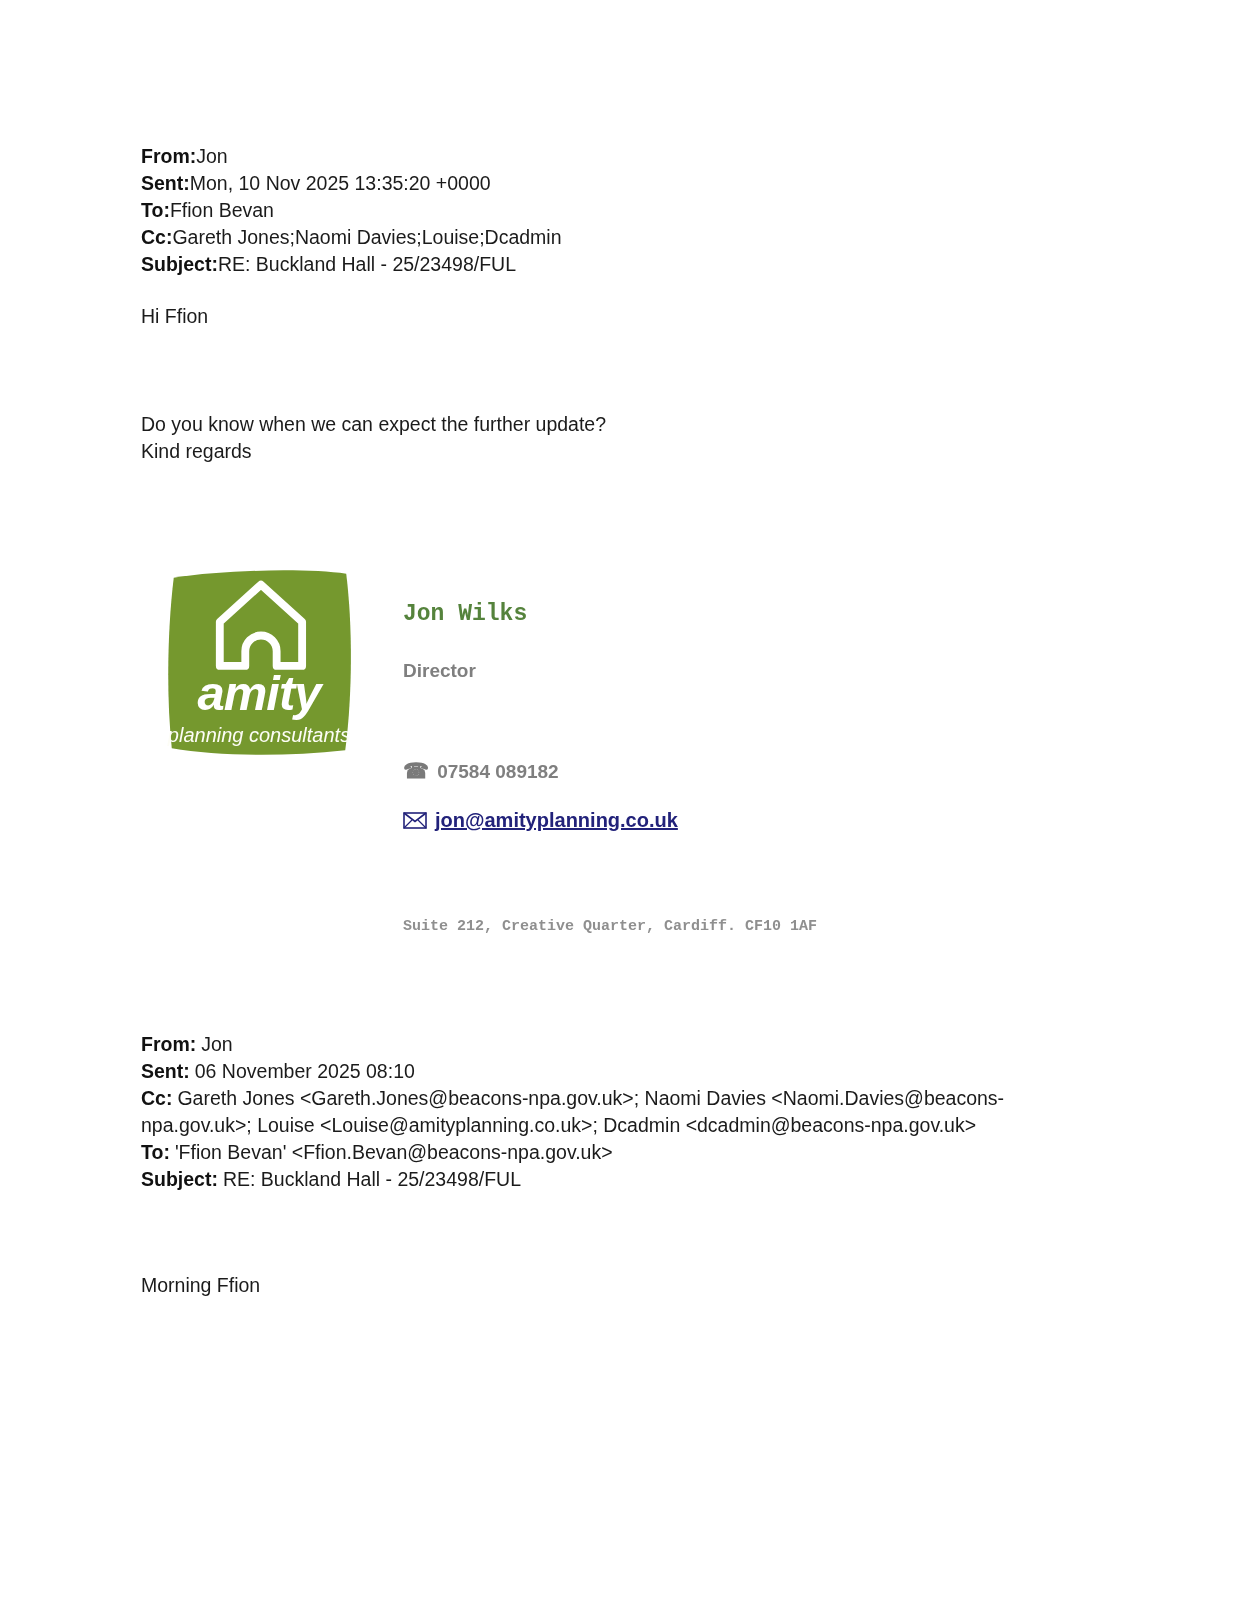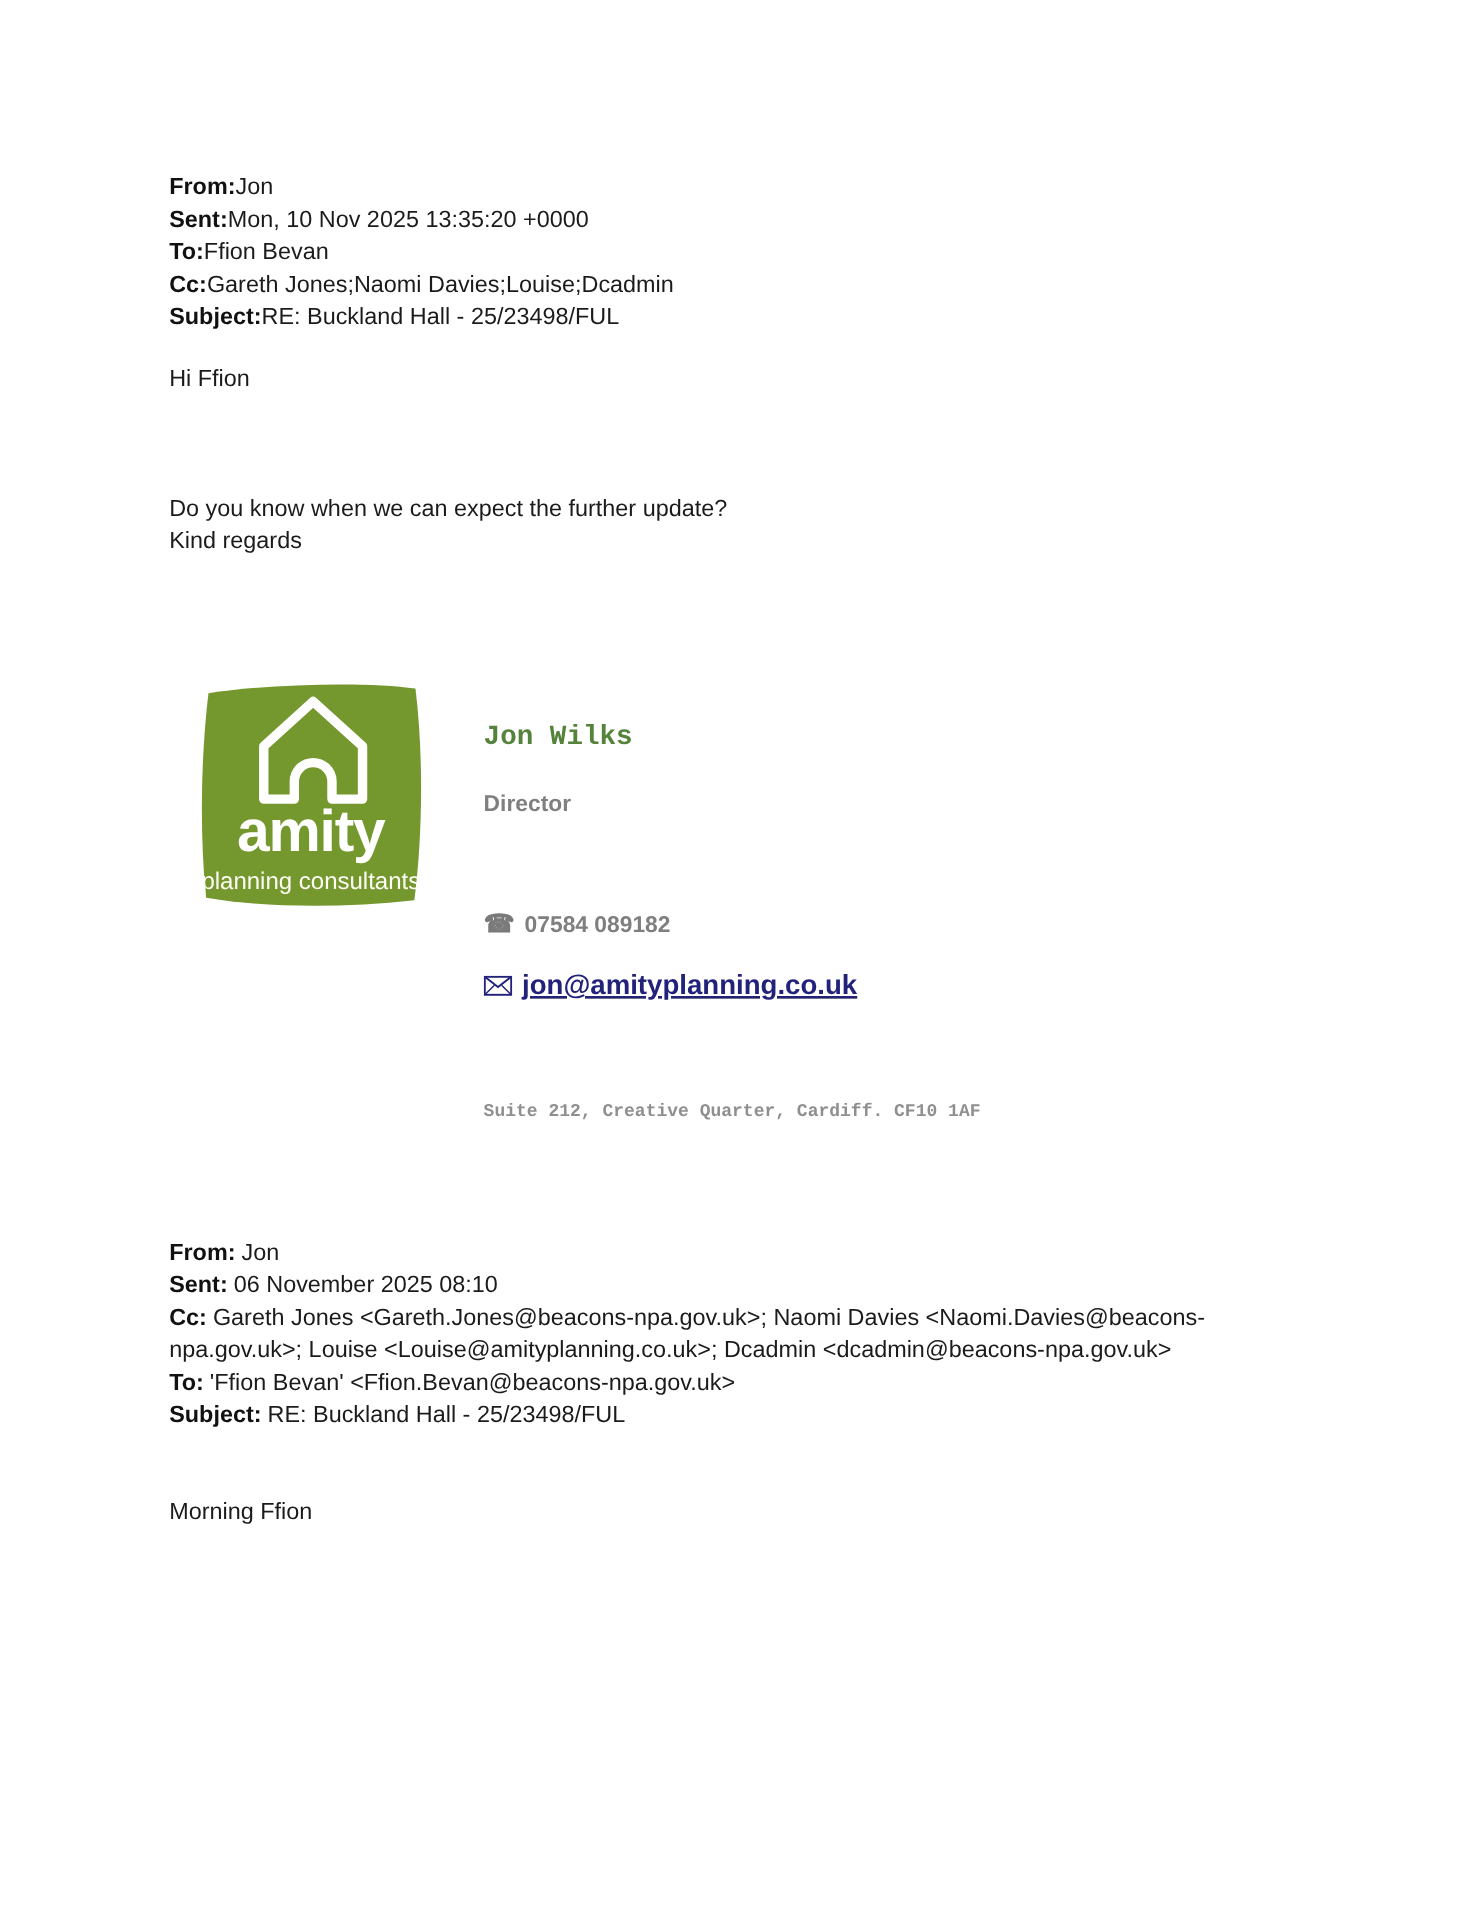--- a/index.html
+++ b/index.html
@@ -17,46 +17,46 @@
   }
   .hdr-block{max-width:960px;}
   .hline{white-space:normal;}
   .hlabel{font-weight:bold;color:#111;}
   .hdr2 .hval{margin-left:5px;}
   .para{margin:0;}
   .greeting1{margin-top:25px;}
   .body1{margin-top:81px;}
   .closing1{}
   .hdr2{margin-top:0;max-width:880px;}
-  .greeting2{margin-top:54px;}
+  .greeting2{margin-top:79px;}
 
   
   .signature{position:relative;height:470px;margin-top:96px;}
   .logo{
     position:absolute;left:17px;top:2px;
-    width:202px;height:196px;
+    width:202px;height:196px;font-style:italic;
   }
   .logo svg{position:absolute;left:0;top:0;width:100%;height:100%;}
   .logo .brand{
     position:absolute;left:0;top:106px;width:100%;
     text-align:center;
     font-weight:bold;font-size:49px;line-height:49px;
     letter-spacing:-1px;color:#ffffff;
   }
   .logo .tagline{
     position:absolute;left:0;top:163px;width:100%;
     text-align:center;
     font-size:20px;line-height:18px;color:#fdfdf6;
   }
   .sig-col{position:absolute;left:262px;top:0;width:700px;}
   .sig-name{position:absolute;left:0;top:40px;font-size:23px;font-weight:bold;color:#55833c;white-space:nowrap;font-family:Liberation Mono, monospace;}
   .sig-title{position:absolute;left:0;top:96px;font-size:19px;font-weight:bold;color:#7f7f7f;}
   .sig-phone{position:absolute;left:0;top:196px;font-size:19px;font-weight:bold;color:#7f7f7f;white-space:nowrap;}
   .phone-glyph{font-size:21px;margin-right:8px;color:#7a7a7a;}
-  .sig-email{position:absolute;left:0;top:246px;font-size:23px;font-weight:bold;white-space:nowrap;text-decoration:underline;}
+  .sig-email{position:absolute;left:0;top:246px;font-size:20px;font-weight:bold;white-space:nowrap;}
   .envelope{vertical-align:-2px;margin-right:8px;}
   .sig-email a{color:#22227a;text-decoration:underline;cursor:pointer;}
   .sig-address{position:absolute;left:0;top:352px;font-size:15px;font-weight:bold;color:#8f8f8f;white-space:nowrap;font-family:Liberation Mono, monospace;}
 </style>
 </head>
 <body>
 
 <div class="page">
 
   <div class="hdr-block hdr1">

